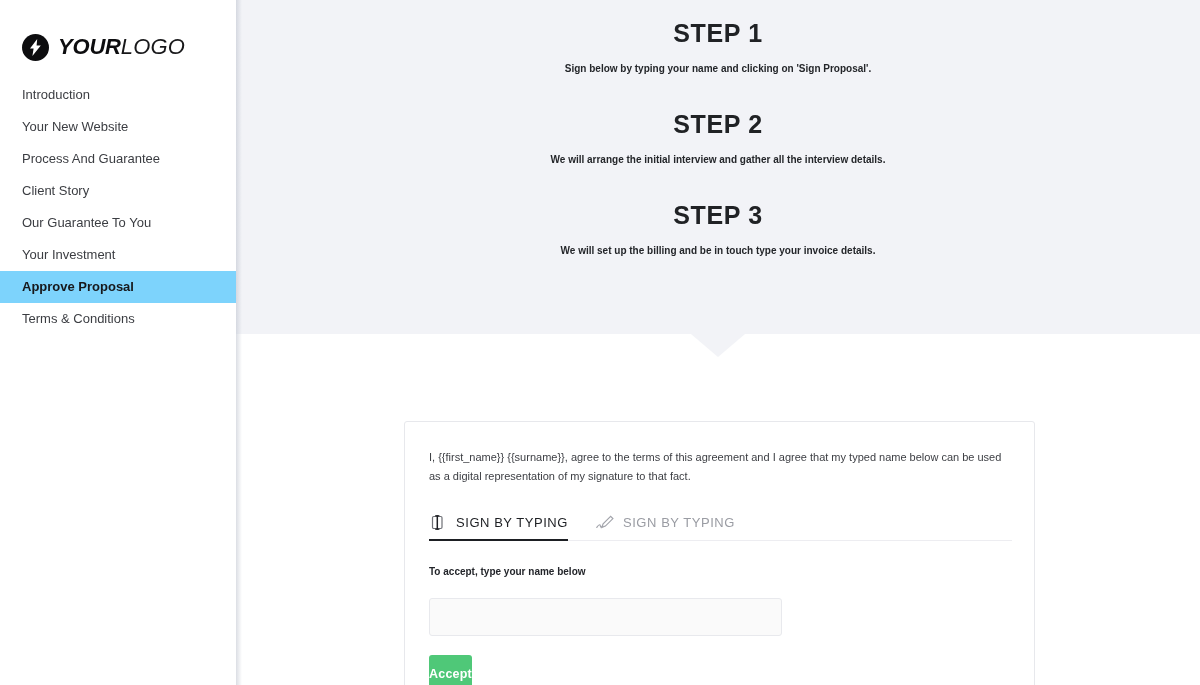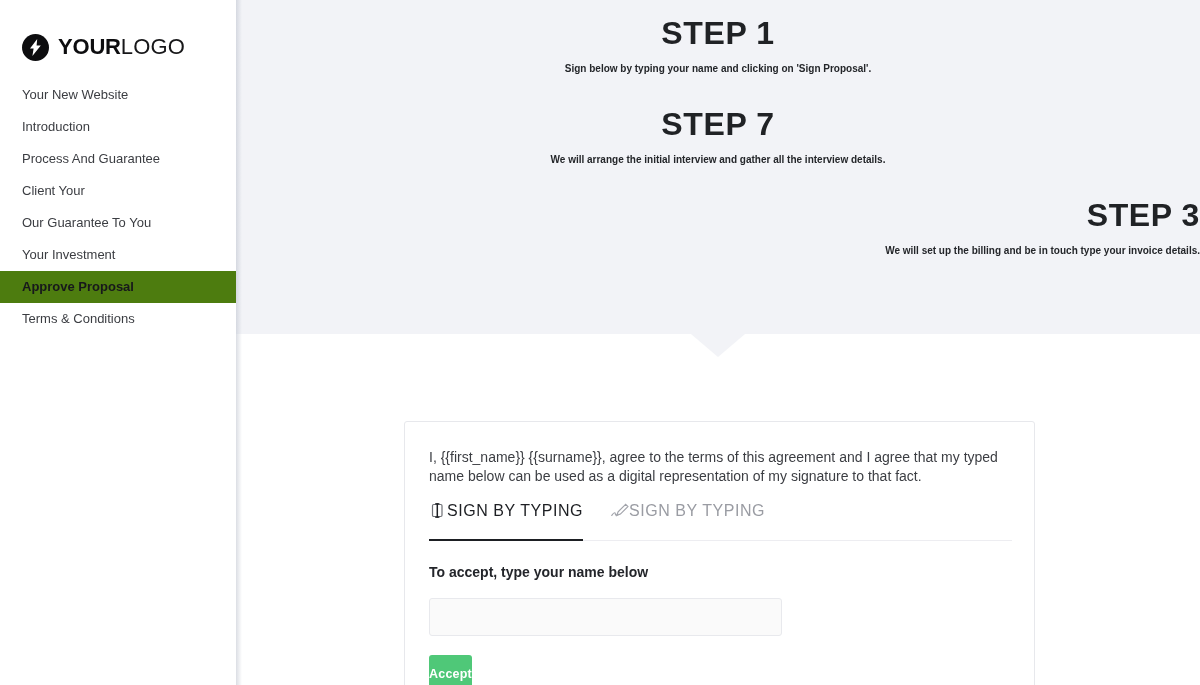--- a/index.html
+++ b/index.html
@@ -44,20 +44,21 @@
     background: linear-gradient(to right, rgba(190,195,206,0.55), rgba(190,195,206,0.0));
     z-index: 6;
   }
 
   .brand {
     display: flex;
     align-items: center;
     gap: 9px;
     padding: 26px 0 0 22px;
     height: 68px;
+    font-style: italic;
   }
 
   .brand-mark {
     width: 27px;
     height: 27px;
     border-radius: 50%;
     background: #0d0d0f;
     position: relative;
     flex: 0 0 27px;
   }
@@ -84,21 +85,21 @@
   .nav-item {
     display: block;
     padding: 9px 22px 9px 22px;
     font-size: 13px;
     line-height: 14px;
     color: #3b3d42;
     text-decoration: none;
     background: transparent;
   }
   .nav-item.active {
-    background: #4d7c0f;
+    background: #7dd3fc;
     color: #17181b;
     font-weight: bold;
   }
 
   
   .main {
     position: relative;
     width: 964px;
     flex: 0 0 964px;
     height: 685px;
@@ -109,38 +110,38 @@
     position: relative;
     width: 964px;
     height: 334px;
     background: #f2f3f7;
     padding-top: 13px;
   }
 
   .step-block { text-align: center; }
 
   .step-title {
-    font-size: 32px;
+    font-size: 25px;
     font-weight: bold;
     letter-spacing: 0.6px;
     color: #202225;
     line-height: 34px;
   }
 
   .step-desc {
     font-size: 10px;
     font-weight: bold;
     color: #24262a;
     line-height: 20px;
     margin-top: 9px;
   }
 
   .step-block.s1 { padding-top: 3px; }
   .step-block.s2 { padding-top: 28px; }
-  .step-block.s3 { padding-top: 28px; text-align: right; }
+  .step-block.s3 { padding-top: 28px; }
 
   .notch {
     position: absolute;
     left: 482px;
     top: 334px;
     width: 0;
     height: 0;
     margin-left: -27px;
     border-left: 27px solid transparent;
     border-right: 27px solid transparent;
@@ -155,60 +156,61 @@
     top: 421px;
     width: 631px;
     height: 300px;
     background: #ffffff;
     border: 1px solid #e7e8ec;
     border-radius: 3px;
     padding: 26px 24px 0 24px;
   }
 
   .agreement {
-    font-size: 14px;
+    font-size: 11px;
     line-height: 19px;
     color: #3c3e43;
     width: 583px;
   }
 
   .tabs {
     margin-top: 22px;
     display: flex;
     align-items: flex-end;
     gap: 28px;
     border-bottom: 1px solid #ededf1;
     width: 583px;
     height: 33px;
   }
 
   .tab {
     display: flex;
     align-items: center;
-    padding-bottom: 21px;
+    gap: 9px;
+    padding-bottom: 9px;
     margin-bottom: -1px;
-    font-size: 16px;
+    font-size: 13px;
     letter-spacing: 0.55px;
     color: #9a9ca3;
     background: none;
     border: none;
     border-bottom: 2px solid transparent;
     font-family: inherit;
     cursor: pointer;
     line-height: 13px;
   }
   .tab.active {
     color: #1d1f23;
     border-bottom-color: #1d1f23;
   }
   .tab .ticon { display: block; width: 18px; height: 15px; }
 
   .accept-heading {
     margin-top: 21px;
-    font-size: 14px;
+    font-size: 10px;
     font-weight: bold;
     color: #23252a;
     line-height: 20px;
   }
 
   .name-input {
     display: block;
     margin-top: 16px;
     width: 353px;
     height: 38px;
@@ -250,44 +252,44 @@
         <svg width="11" height="17" viewBox="0 0 11 17" aria-hidden="true">
           <path d="M7.2 0 0 9.6h3.6L2.4 17 10.8 6.6H6.6L7.2 0z" fill="#ffffff"></path>
         </svg>
       </span>
       <span class="brand-text">
         <span class="b-strong">YOUR</span><span class="b-light">LOGO</span>
       </span>
     </div>
 
     <nav class="nav">
+      <a class="nav-item" href="#">Introduction</a>
       <a class="nav-item" href="#">Your New Website</a>
-      <a class="nav-item" href="#">Introduction</a>
       <a class="nav-item" href="#">Process And Guarantee</a>
-      <a class="nav-item" href="#">Client Your</a>
+      <a class="nav-item" href="#">Client Story</a>
       <a class="nav-item" href="#">Our Guarantee To You</a>
       <a class="nav-item" href="#">Your Investment</a>
       <a class="nav-item active" href="#">Approve Proposal</a>
       <a class="nav-item" href="#">Terms &amp; Conditions</a>
     </nav>
 
   </aside>
   <div class="sidebar-edge"></div>
 
   <main class="main">
 
     <section class="steps-section">
 
       <div class="step-block s1">
         <div class="step-title">STEP 1</div>
         <div class="step-desc">Sign below by typing your name and clicking on 'Sign Proposal'.</div>
       </div>
 
       <div class="step-block s2">
-        <div class="step-title">STEP 7</div>
+        <div class="step-title">STEP 2</div>
         <div class="step-desc">We will arrange the initial interview and gather all the interview details.</div>
       </div>
 
       <div class="step-block s3">
         <div class="step-title">STEP 3</div>
         <div class="step-desc">We will set up the billing and be in touch type your invoice details.</div>
       </div>
 
     </section>
 

